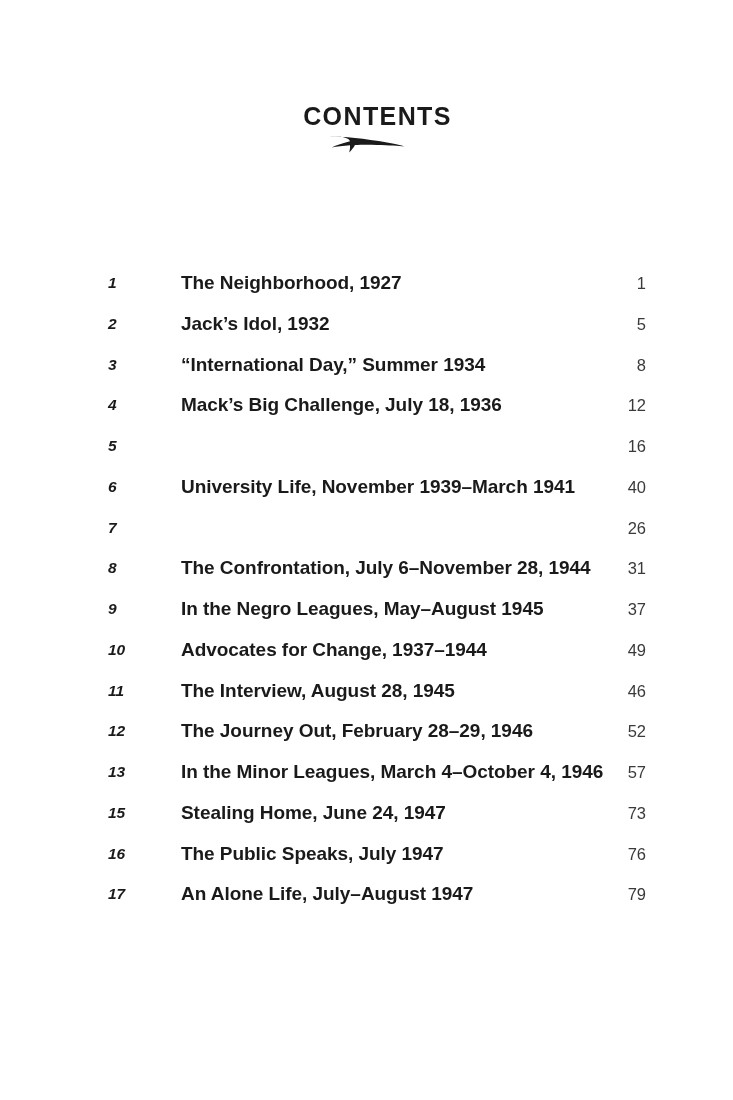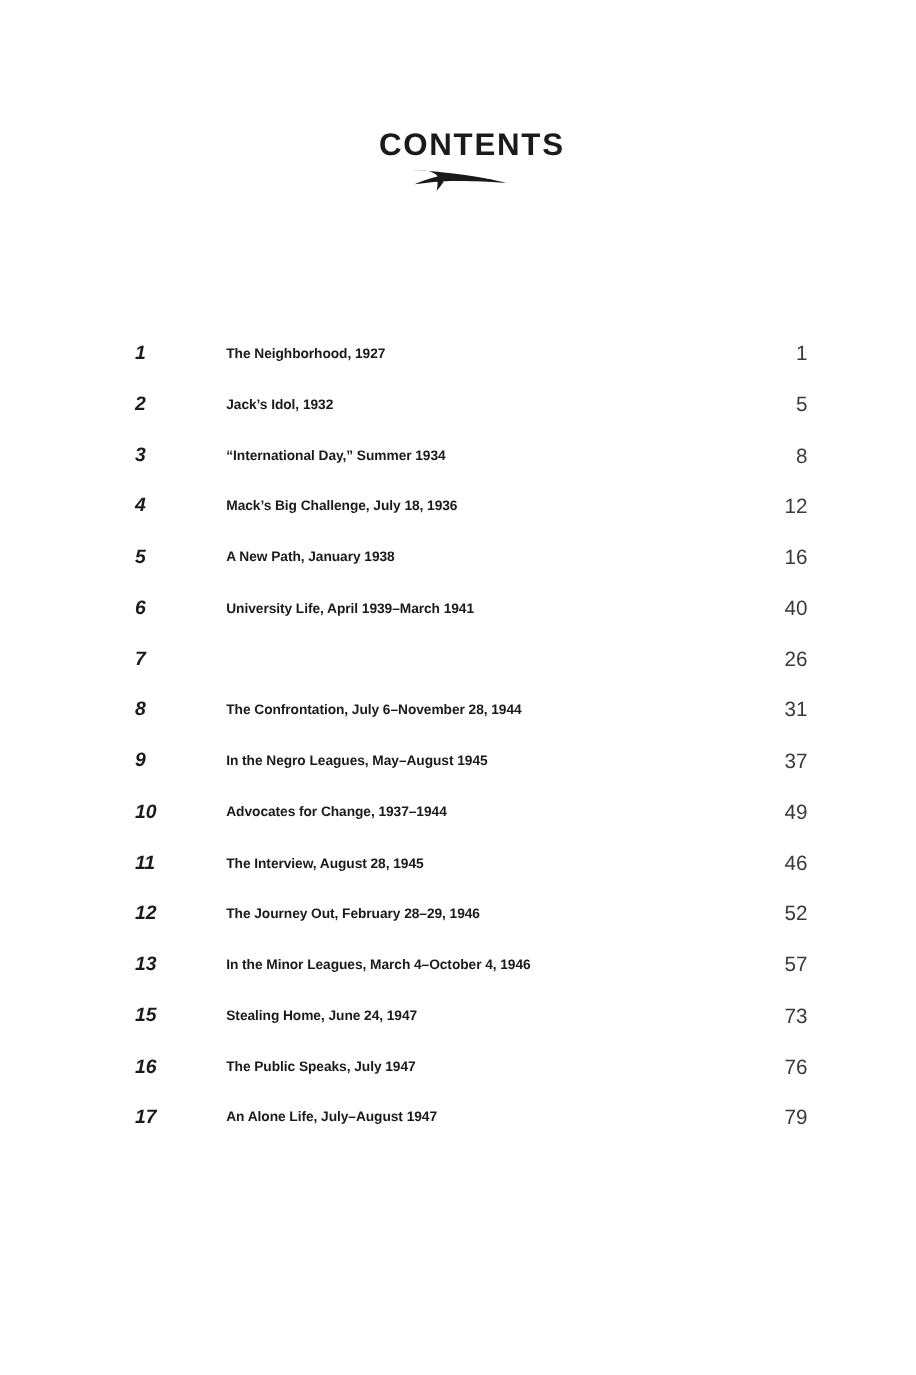--- a/index.html
+++ b/index.html
@@ -79,21 +79,21 @@
     font-weight: bold;
     font-style: italic;
     color: #1a1a1a;
     line-height: 20px;
     white-space: nowrap;
   }
   .toc-title {
     position: absolute;
     left: 181px;
     top: 0;
-    font-size: 11px;
+    font-size: 19px;
     font-weight: bold;
     color: #1a1a1a;
     line-height: 20px;
     letter-spacing: -0.05px;
     white-space: nowrap;
   }
   .toc-page {
     position: absolute;
     left: 556px;
     top: 0;
@@ -144,27 +144,26 @@
     </li>
 
     <li class="toc-row">
       <span class="toc-num">4</span>
       <span class="toc-title">Mack’s Big Challenge, July 18, 1936</span>
       <span class="toc-page">12</span>
     </li>
 
     <li class="toc-row">
       <span class="toc-num">5</span>
-      <span class="toc-title">A New Path, January 1938</span>
       <span class="toc-page">16</span>
     </li>
 
     <li class="toc-row">
       <span class="toc-num">6</span>
-      <span class="toc-title">University Life, April 1939–March 1941</span>
+      <span class="toc-title">University Life, November 1939–March 1941</span>
       <span class="toc-page">40</span>
     </li>
 
     <li class="toc-row">
       <span class="toc-num">7</span>
       <span class="toc-page">26</span>
     </li>
 
     <li class="toc-row">
       <span class="toc-num">8</span>

